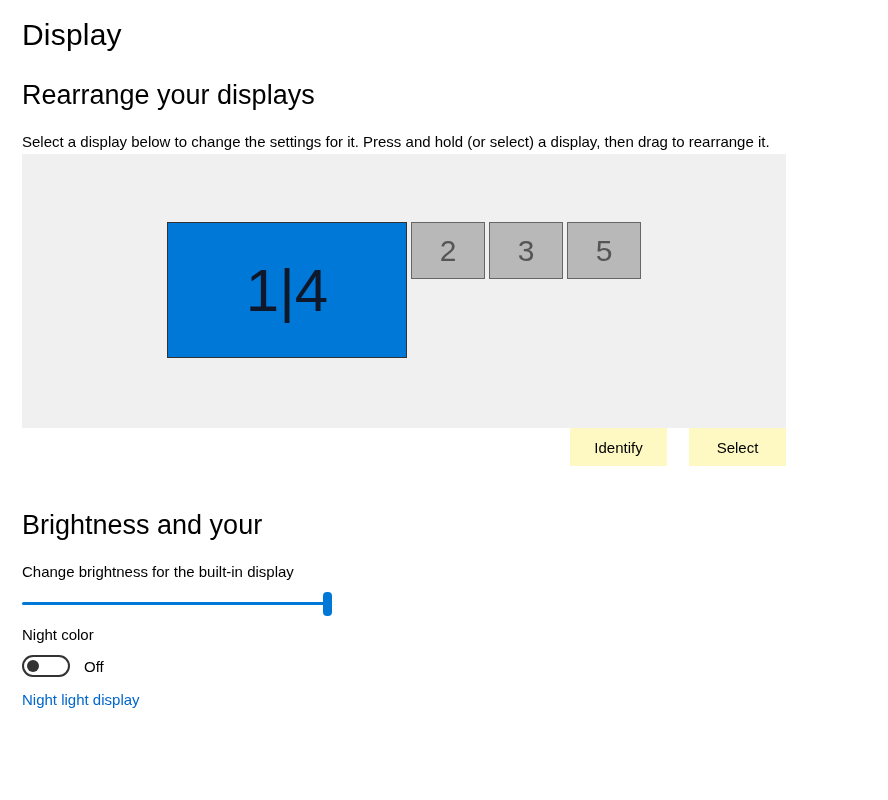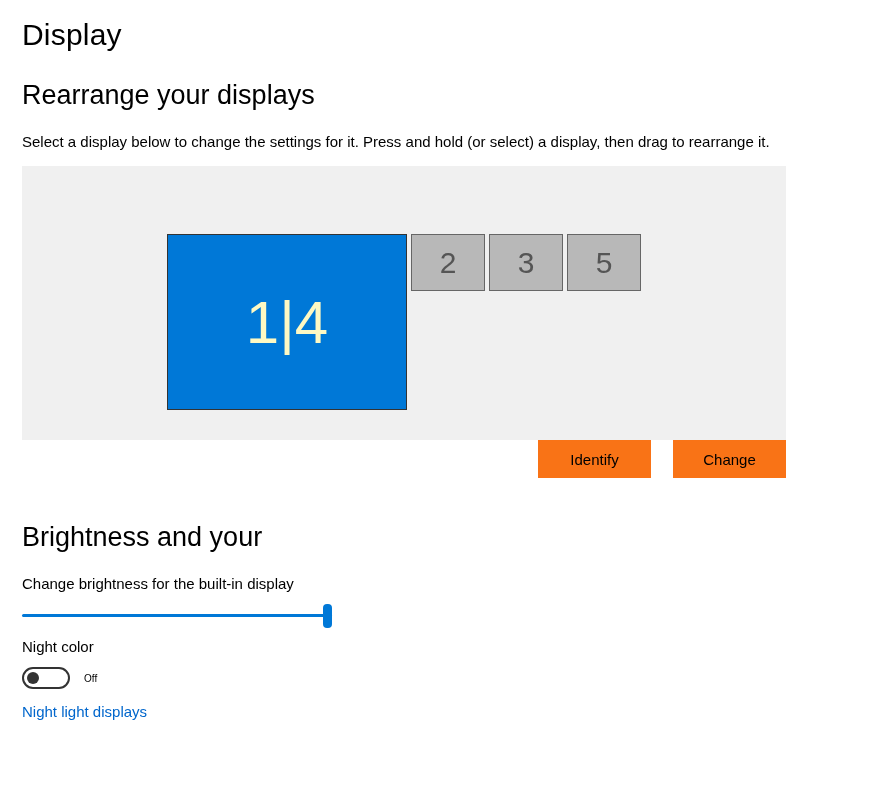--- a/index.html
+++ b/index.html
@@ -24,47 +24,47 @@
       letter-spacing: 0.2px;
     }
     .section-title {
       font-size: 27px;
       font-weight: 400;
       margin-bottom: 22px;
     }
     .instruction {
       font-size: 15px;
       font-weight: 400;
-      margin-bottom: 16px;
+      margin-bottom: 4px;
       color: #000;
     }
     .arrangement-area {
       width: 764px;
       height: 274px;
       background: #f0f0f0;
       position: relative;
       margin-bottom: 0;
     }
     .displays-row {
       position: absolute;
       left: 145px;
       top: 68px;
       display: flex;
       align-items: flex-start;
       gap: 4px;
     }
     .monitor-primary {
       width: 240px;
-      height: 176px;
+      height: 136px;
       background: #0078d7;
       border: 1px solid #333;
       display: flex;
       align-items: center;
       justify-content: center;
-      color: #fef9c3;
+      color: #0f172a;
       font-size: 60px;
       font-weight: 300;
       cursor: pointer;
     }
     .monitor-small {
       width: 74px;
       height: 57px;
       background: #b8b8b8;
       border: 1px solid #666;
       display: flex;
@@ -76,23 +76,23 @@
       cursor: pointer;
     }
     .action-buttons {
       display: flex;
       justify-content: flex-end;
       gap: 22px;
       width: 764px;
       margin-top: 0;
     }
     .action-button {
-      width: 113px;
+      width: 97px;
       height: 38px;
-      background: #f97316;
+      background: #fef9c3;
       border: none;
       font-family: inherit;
       font-size: 15px;
       color: #000;
       cursor: pointer;
     }
     .section-gap {
       height: 44px;
     }
     .control-label {
@@ -143,21 +143,21 @@
     .toggle-knob {
       position: absolute;
       left: 3px;
       top: 3px;
       width: 12px;
       height: 12px;
       background: #333;
       border-radius: 50%;
     }
     .toggle-status {
-      font-size: 10px;
+      font-size: 15px;
     }
     .link {
       color: #0066cc;
       font-size: 15px;
       cursor: pointer;
       display: inline-block;
     }
   </style>
 </head>
 <body>
@@ -174,21 +174,21 @@
   <div class="displays-row">
     <div class="monitor-primary">1|4</div>
     <div class="monitor-small">2</div>
     <div class="monitor-small">3</div>
     <div class="monitor-small">5</div>
   </div>
 </div>
 
 <div class="action-buttons">
   <button class="action-button">Identify</button>
-  <button class="action-button">Change</button>
+  <button class="action-button">Select</button>
 </div>
 
 <div class="section-gap"></div>
 
 <h2 class="section-title">Brightness and your</h2>
 
 <div class="control-label">Change brightness for the built-in display</div>
 
 <div class="slider-wrap">
   <div class="slider-track"></div>
@@ -197,16 +197,16 @@
 
 <div class="control-label">Night color</div>
 
 <div class="toggle-row">
   <div class="toggle-switch">
     <div class="toggle-knob"></div>
   </div>
   <span class="toggle-status">Off</span>
 </div>
 
-<a class="link">Night light displays</a>
+<a class="link">Night light display</a>
 
 
 
 
 </body></html>

